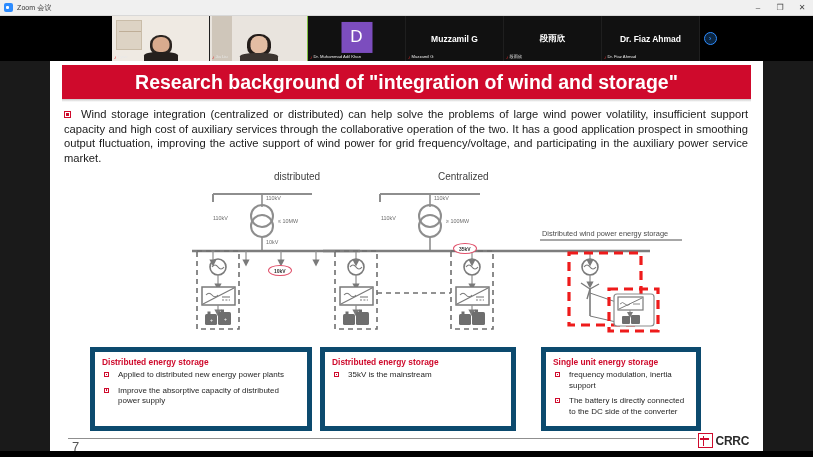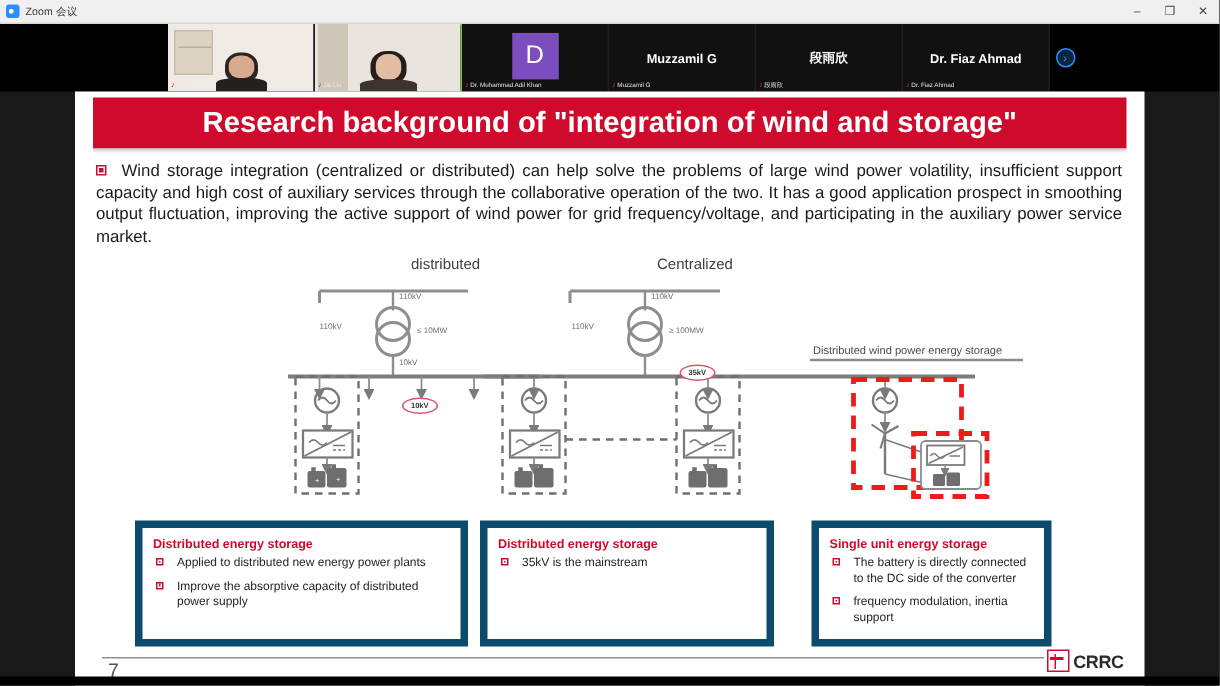--- a/index.html
+++ b/index.html
@@ -436,22 +436,22 @@
       <div class="note" style="left:230px; width:196px;">
         <h4>Distributed energy storage</h4>
         <ul>
           <li><span class="b"></span><span>35kV is the mainstream</span></li>
         </ul>
       </div>
 
       <div class="note" style="left:451px; width:160px;">
         <h4>Single unit energy storage</h4>
         <ul>
+          <li><span class="b"></span><span>frequency modulation, inertia support</span></li>
           <li><span class="b"></span><span>The battery is directly connected to the DC side of the converter</span></li>
-          <li><span class="b"></span><span>frequency modulation, inertia support</span></li>
         </ul>
       </div>
     </div>
 
     <div class="footer-rule"></div>
     <div class="slide-num">7</div>
     <div class="crrc">
       <span class="crrc-mark"></span>
       <span class="crrc-text">CRRC</span>
     </div>

